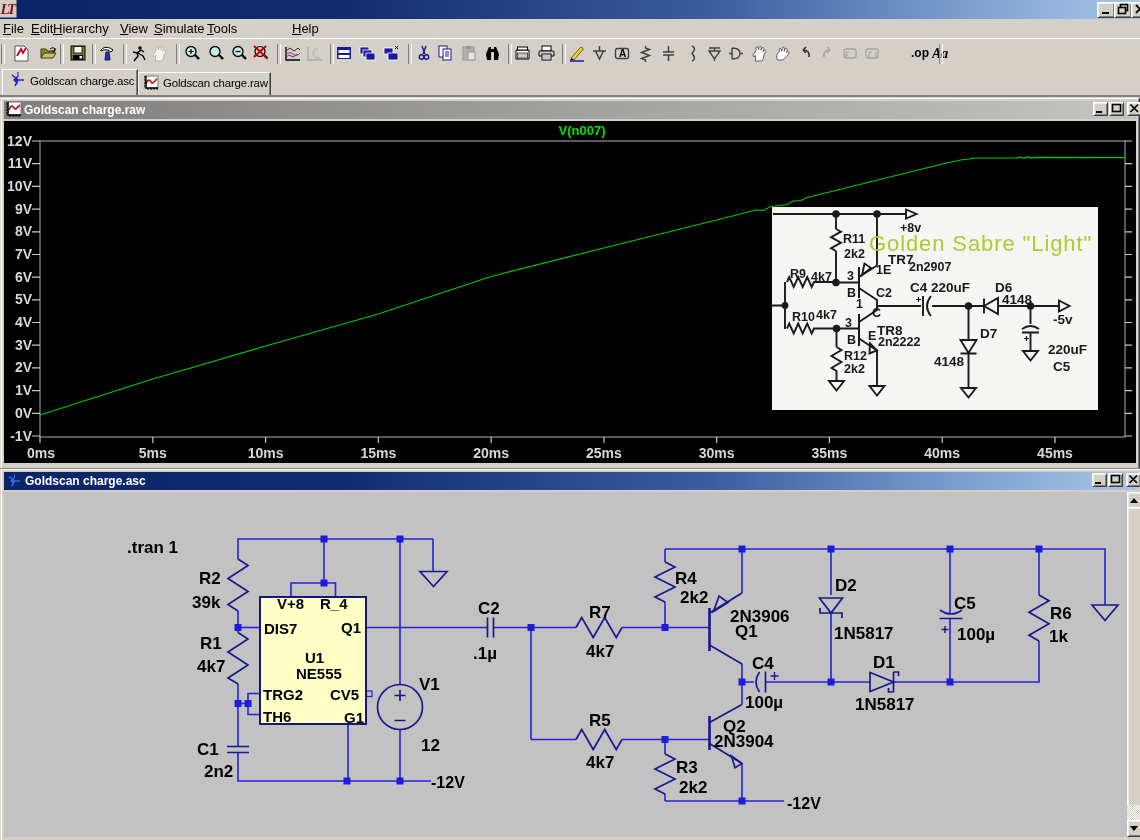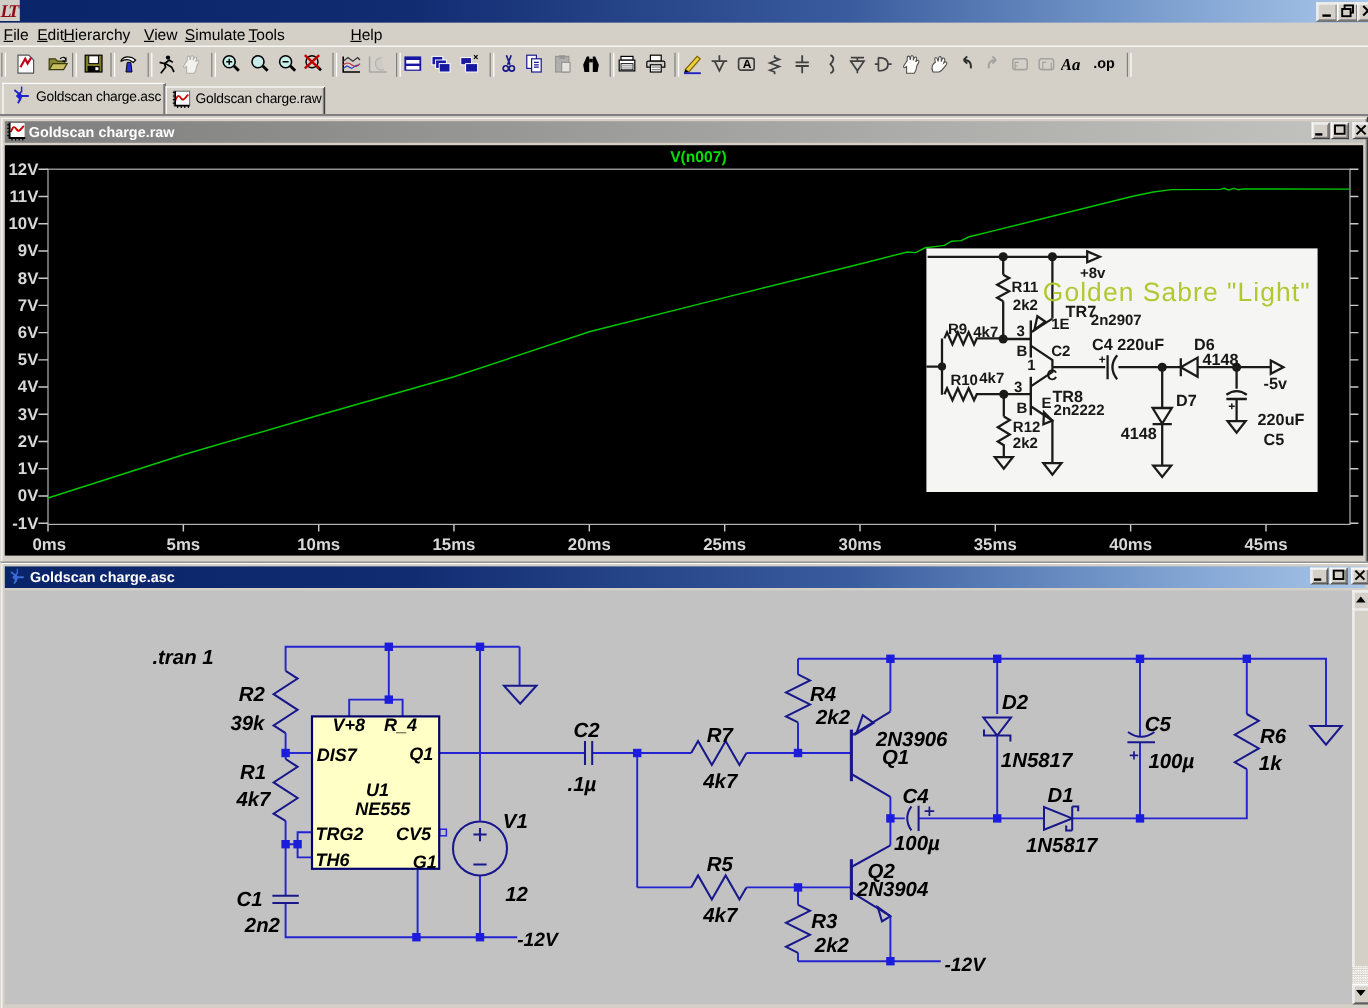--- a/index.html
+++ b/index.html
@@ -26,21 +26,21 @@
        box-shadow:inset -1px 0 0 #808080;font-size:13px;color:#000;}
   
   .win{border:1px solid;border-color:#dcd8d0 #404040 #404040 #dcd8d0;
        box-shadow:inset 1px 1px 0 #fff, inset -1px -1px 0 #808080;}
   .wtitle{position:absolute;left:3px;right:3px;top:3px;height:18px;color:#fff;font-weight:bold;font-size:12px;}
   
   #wavewin{left:0;top:97px;width:1138px;height:372px;background:#d4d0c8;}
   #waveclient{left:3px;top:23px;width:1132px;height:342px;background:#000;}
   
   #schwin{left:0;top:468px;width:1140px;height:372px;background:#d4d0c8;}
-  #schclient{left:3px;top:23px;width:1123px;height:345px;background:#c2c2c2;font-style:italic;}
+  #schclient{left:3px;top:23px;width:1123px;height:345px;background:#c2c2c2;}
 </style></head>
 <body>
 <div id="page">
 
   <div class="abs" id="titlebar"></div>
   <div class="abs" style="left:0px;top:0px;width:17px;height:18px;"><svg width="17" height="18" viewBox="0 0 17 18">
         <rect x="0" y="0" width="16.5" height="17.5" fill="#d2cfc8"></rect>
         <text x="0.5" y="14" font-family="Liberation Serif" font-style="italic" font-weight="bold" font-size="15px" fill="#8e0b12" letter-spacing="-2.5">LT</text>
       </svg></div>
   <div class="abs wbtn" style="left:1097px;top:2px;"><svg width="14" height="12">
@@ -217,21 +217,21 @@
           <path d="M4 12 q-1 -7 6 -7 M10 5 l-3 -3 M10 5 l-3 3" stroke="#777" stroke-width="1.6" fill="none"></path>
         </svg></div>
     <div class="ticon" style="left:842px;"><svg width="17" height="17" opacity="0.5">
           <rect x="2" y="4" width="12" height="9" rx="2" fill="none" stroke="#777" stroke-width="1.3"></rect>
           <path d="M4 13 v-6 h3 m-3 3 h2" stroke="#777" fill="none"></path>
         </svg></div>
     <div class="ticon" style="left:864px;"><svg width="17" height="17" opacity="0.5">
           <rect x="2" y="4" width="12" height="9" rx="2" fill="none" stroke="#777" stroke-width="1.3"></rect>
           <path d="M5 13 v-6 h3 m4 0 v6" stroke="#777" fill="none"></path>
         </svg></div>
-    <div class="ticon" style="left:884px;"><svg width="24" height="17">
+    <div class="ticon" style="left:932px;"><svg width="24" height="17">
           <text x="0" y="13" font-family="Liberation Serif" font-size="14px" font-weight="bold" font-style="italic" fill="#000">Aa</text>
         </svg></div>
     <div class="ticon" style="left:911px;"><svg width="24" height="17">
           <text x="0" y="12" font-family="Liberation Sans" font-size="12px" font-weight="bold" fill="#000">.op</text>
         </svg></div>
     <div class="tsep" style="left:939px;"></div>
   </div>
 
   <div class="abs" id="tabbar">
     <div class="tab" style="left:2px;top:1px;width:134px;height:26px;"></div>

